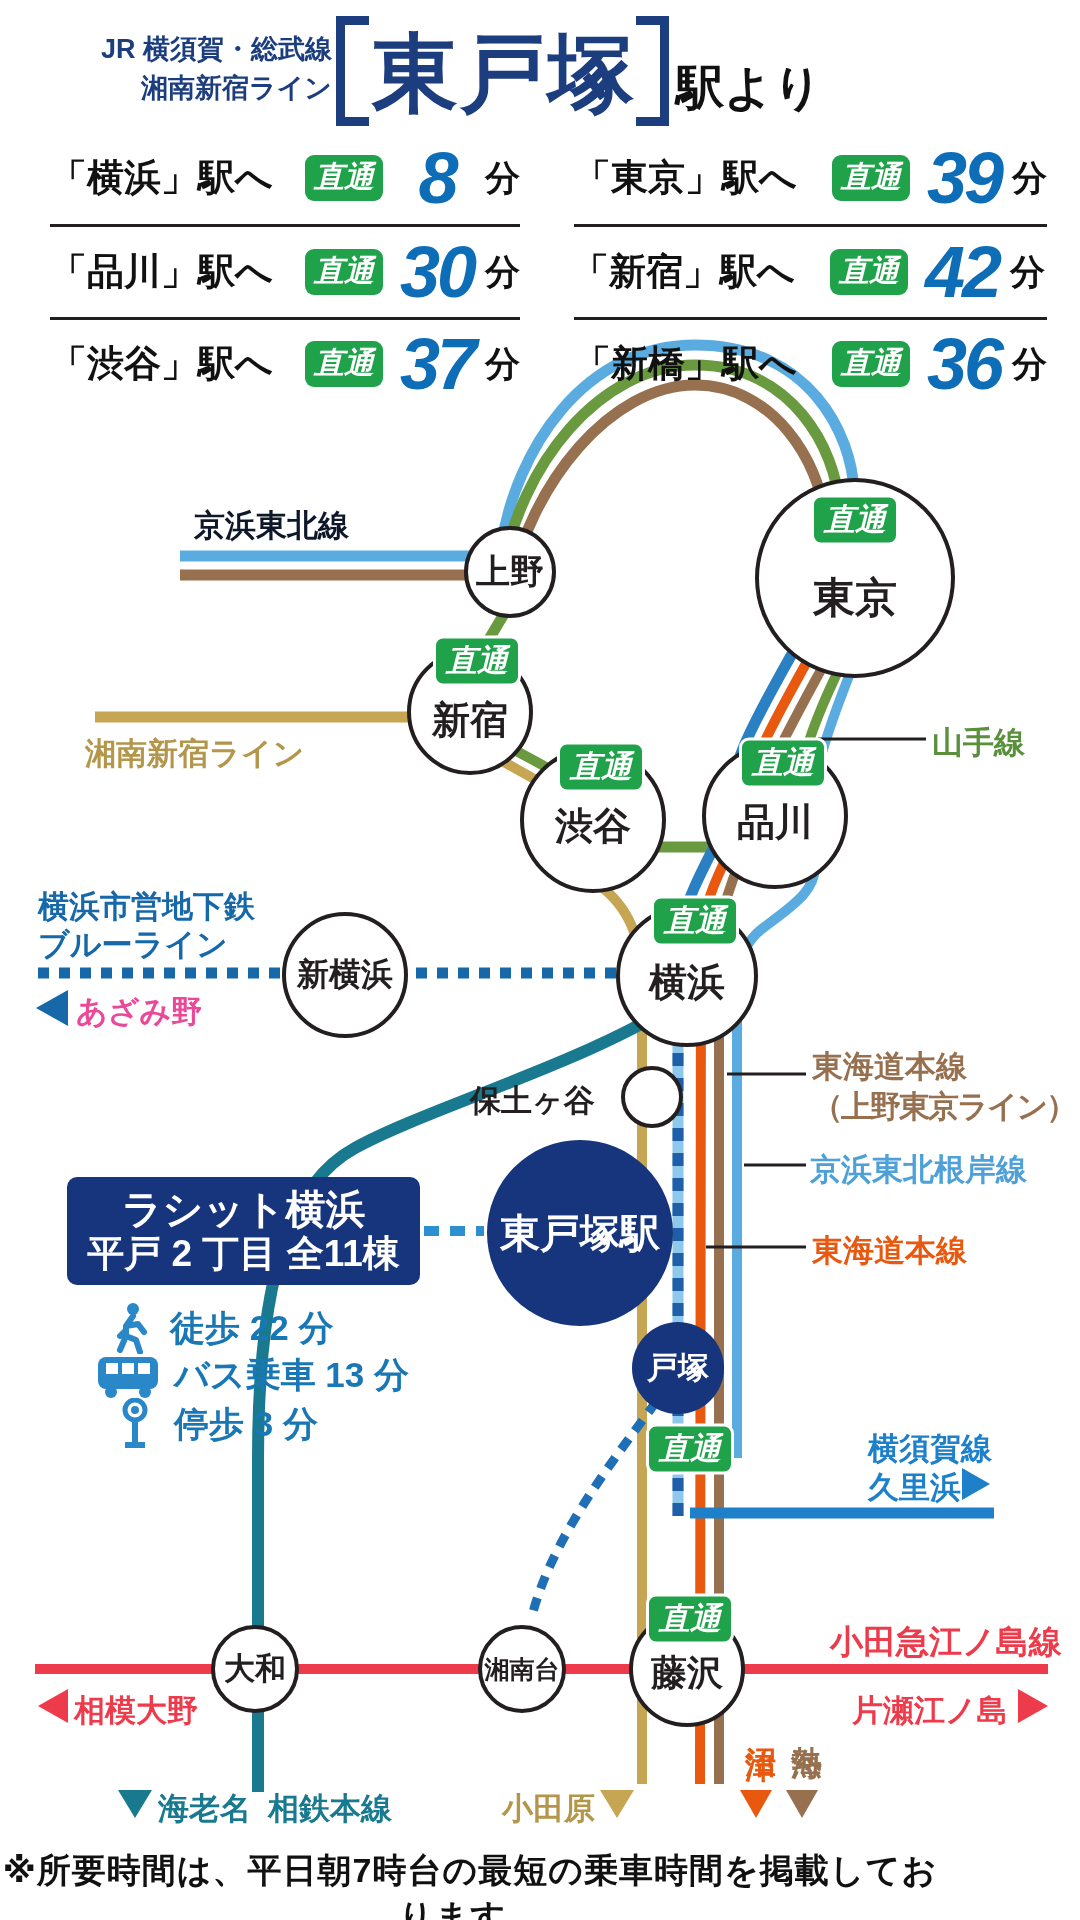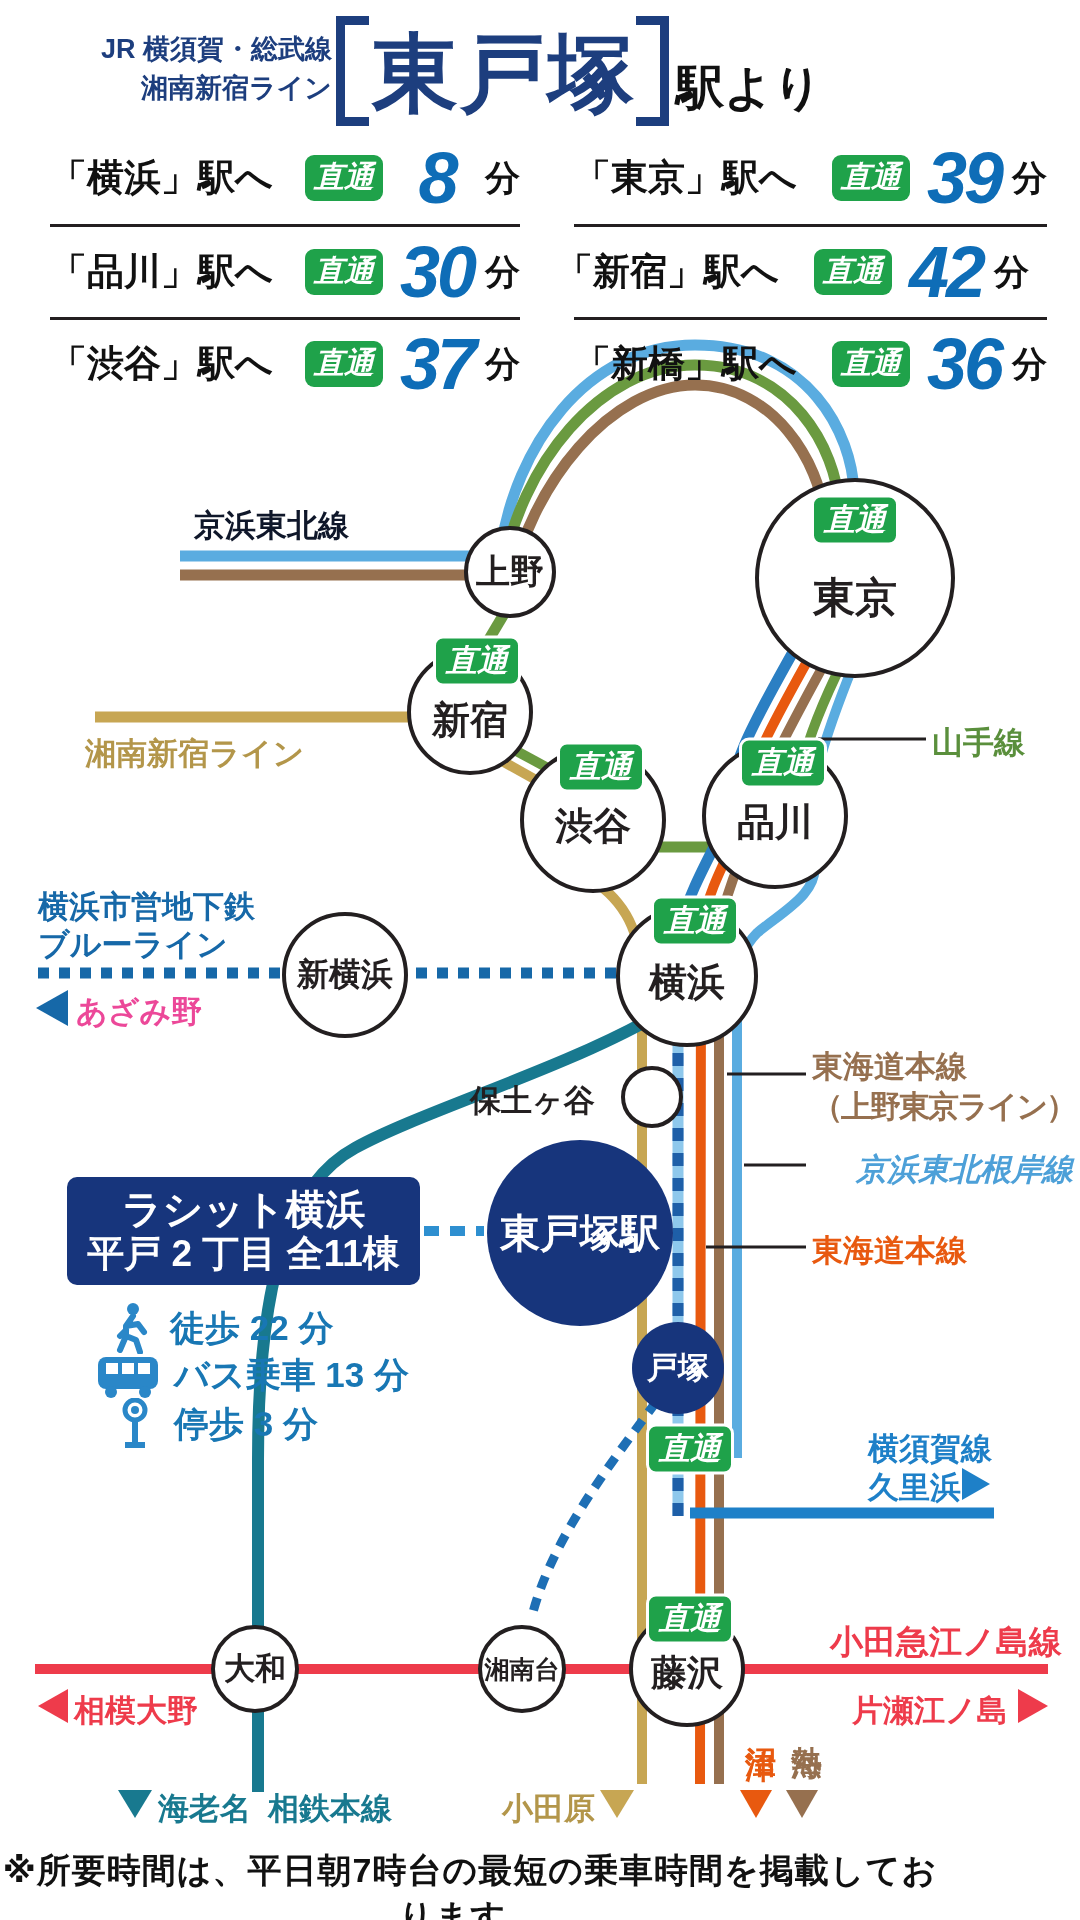--- a/index.html
+++ b/index.html
@@ -124,21 +124,21 @@
     <span class="unit">分</span>
   </div>
   <div class="tdiv" style="left:50px;top:224px;width:470px;"></div>
   <div class="tdiv" style="left:574px;top:224px;width:473px;"></div>
   <div class="tcell" style="left:50px;top:230px;width:470px;">
     <span class="dest">「品川」駅へ</span>
     <span class="tbadge">直通</span>
     <span class="num">30</span>
     <span class="unit">分</span>
   </div>
-  <div class="tcell" style="left:556px;top:230px;width:473px;">
+  <div class="tcell" style="left:572px;top:230px;width:473px;">
     <span class="dest">「新宿」駅へ</span>
     <span class="tbadge">直通</span>
     <span class="num">42</span>
     <span class="unit">分</span>
   </div>
   <div class="tdiv" style="left:50px;top:317px;width:470px;"></div>
   <div class="tdiv" style="left:574px;top:317px;width:473px;"></div>
   <div class="tcell" style="left:50px;top:322px;width:470px;">
     <span class="dest">「渋谷」駅へ</span>
     <span class="tbadge">直通</span>
@@ -200,21 +200,21 @@
 
   <div class="lbl" style="left:182px;top:505px;font-size:31px;color:#0f172a;margin-left:12px;">京浜東北線</div>
   <div class="lbl" style="left:85px;top:733px;font-size:31px;color:#b3964a;">湘南新宿ライン</div>
   <div class="lbl" style="left:932px;top:722px;font-size:31px;color:#5a8f3c;">山手線</div>
   <div class="lbl" style="left:38px;top:886px;font-size:31px;color:#1668a8;">横浜市営地下鉄</div>
   <div class="lbl" style="left:38px;top:924px;font-size:31px;color:#1668a8;">ブルーライン</div>
   <div class="lbl" style="left:76px;top:991px;font-size:31px;color:#ec4899;">あざみ野</div>
   <div class="lbl" style="left:470px;top:1080px;font-size:31px;color:#231f20;">保土ヶ谷</div>
   <div class="lbl" style="left:812px;top:1046px;font-size:31px;color:#96704f;">東海道本線</div>
   <div class="lbl" style="left:812px;top:1086px;font-size:31px;color:#96704f;letter-spacing:-2px;">（上野東京ライン）</div>
-  <div class="lbl" style="left:856px;top:1149px;font-size:31px;color:#4da0d8;font-style:italic;">京浜東北根岸線</div>
+  <div class="lbl" style="left:810px;top:1149px;font-size:31px;color:#4da0d8;">京浜東北根岸線</div>
   <div class="lbl" style="left:812px;top:1230px;font-size:31px;color:#e8590f;">東海道本線</div>
   <div class="lbl" style="left:868px;top:1428px;font-size:31px;color:#1e80c8;">横須賀線</div>
   <div class="lbl" style="left:868px;top:1467px;font-size:31px;color:#1e80c8;">久里浜</div>
   <div class="lbl" style="left:830px;top:1620px;font-size:33px;color:#ee3b4b;">小田急江ノ島線</div>
   <div class="lbl" style="left:74px;top:1690px;font-size:31px;color:#ee3b4b;">相模大野</div>
   <div class="lbl" style="left:852px;top:1690px;font-size:31px;color:#ee3b4b;">片瀬江ノ島</div>
   <div class="lbl" style="left:158px;top:1788px;font-size:31px;color:#18798f;">海老名</div>
   <div class="lbl" style="left:268px;top:1788px;font-size:31px;color:#18798f;">相鉄本線</div>
   <div class="lbl" style="left:502px;top:1788px;font-size:31px;color:#b3964a;">小田原</div>
   <div class="lbl vert" style="left:739px;top:1722px;font-size:31px;color:#e8590f;">沼津</div>

